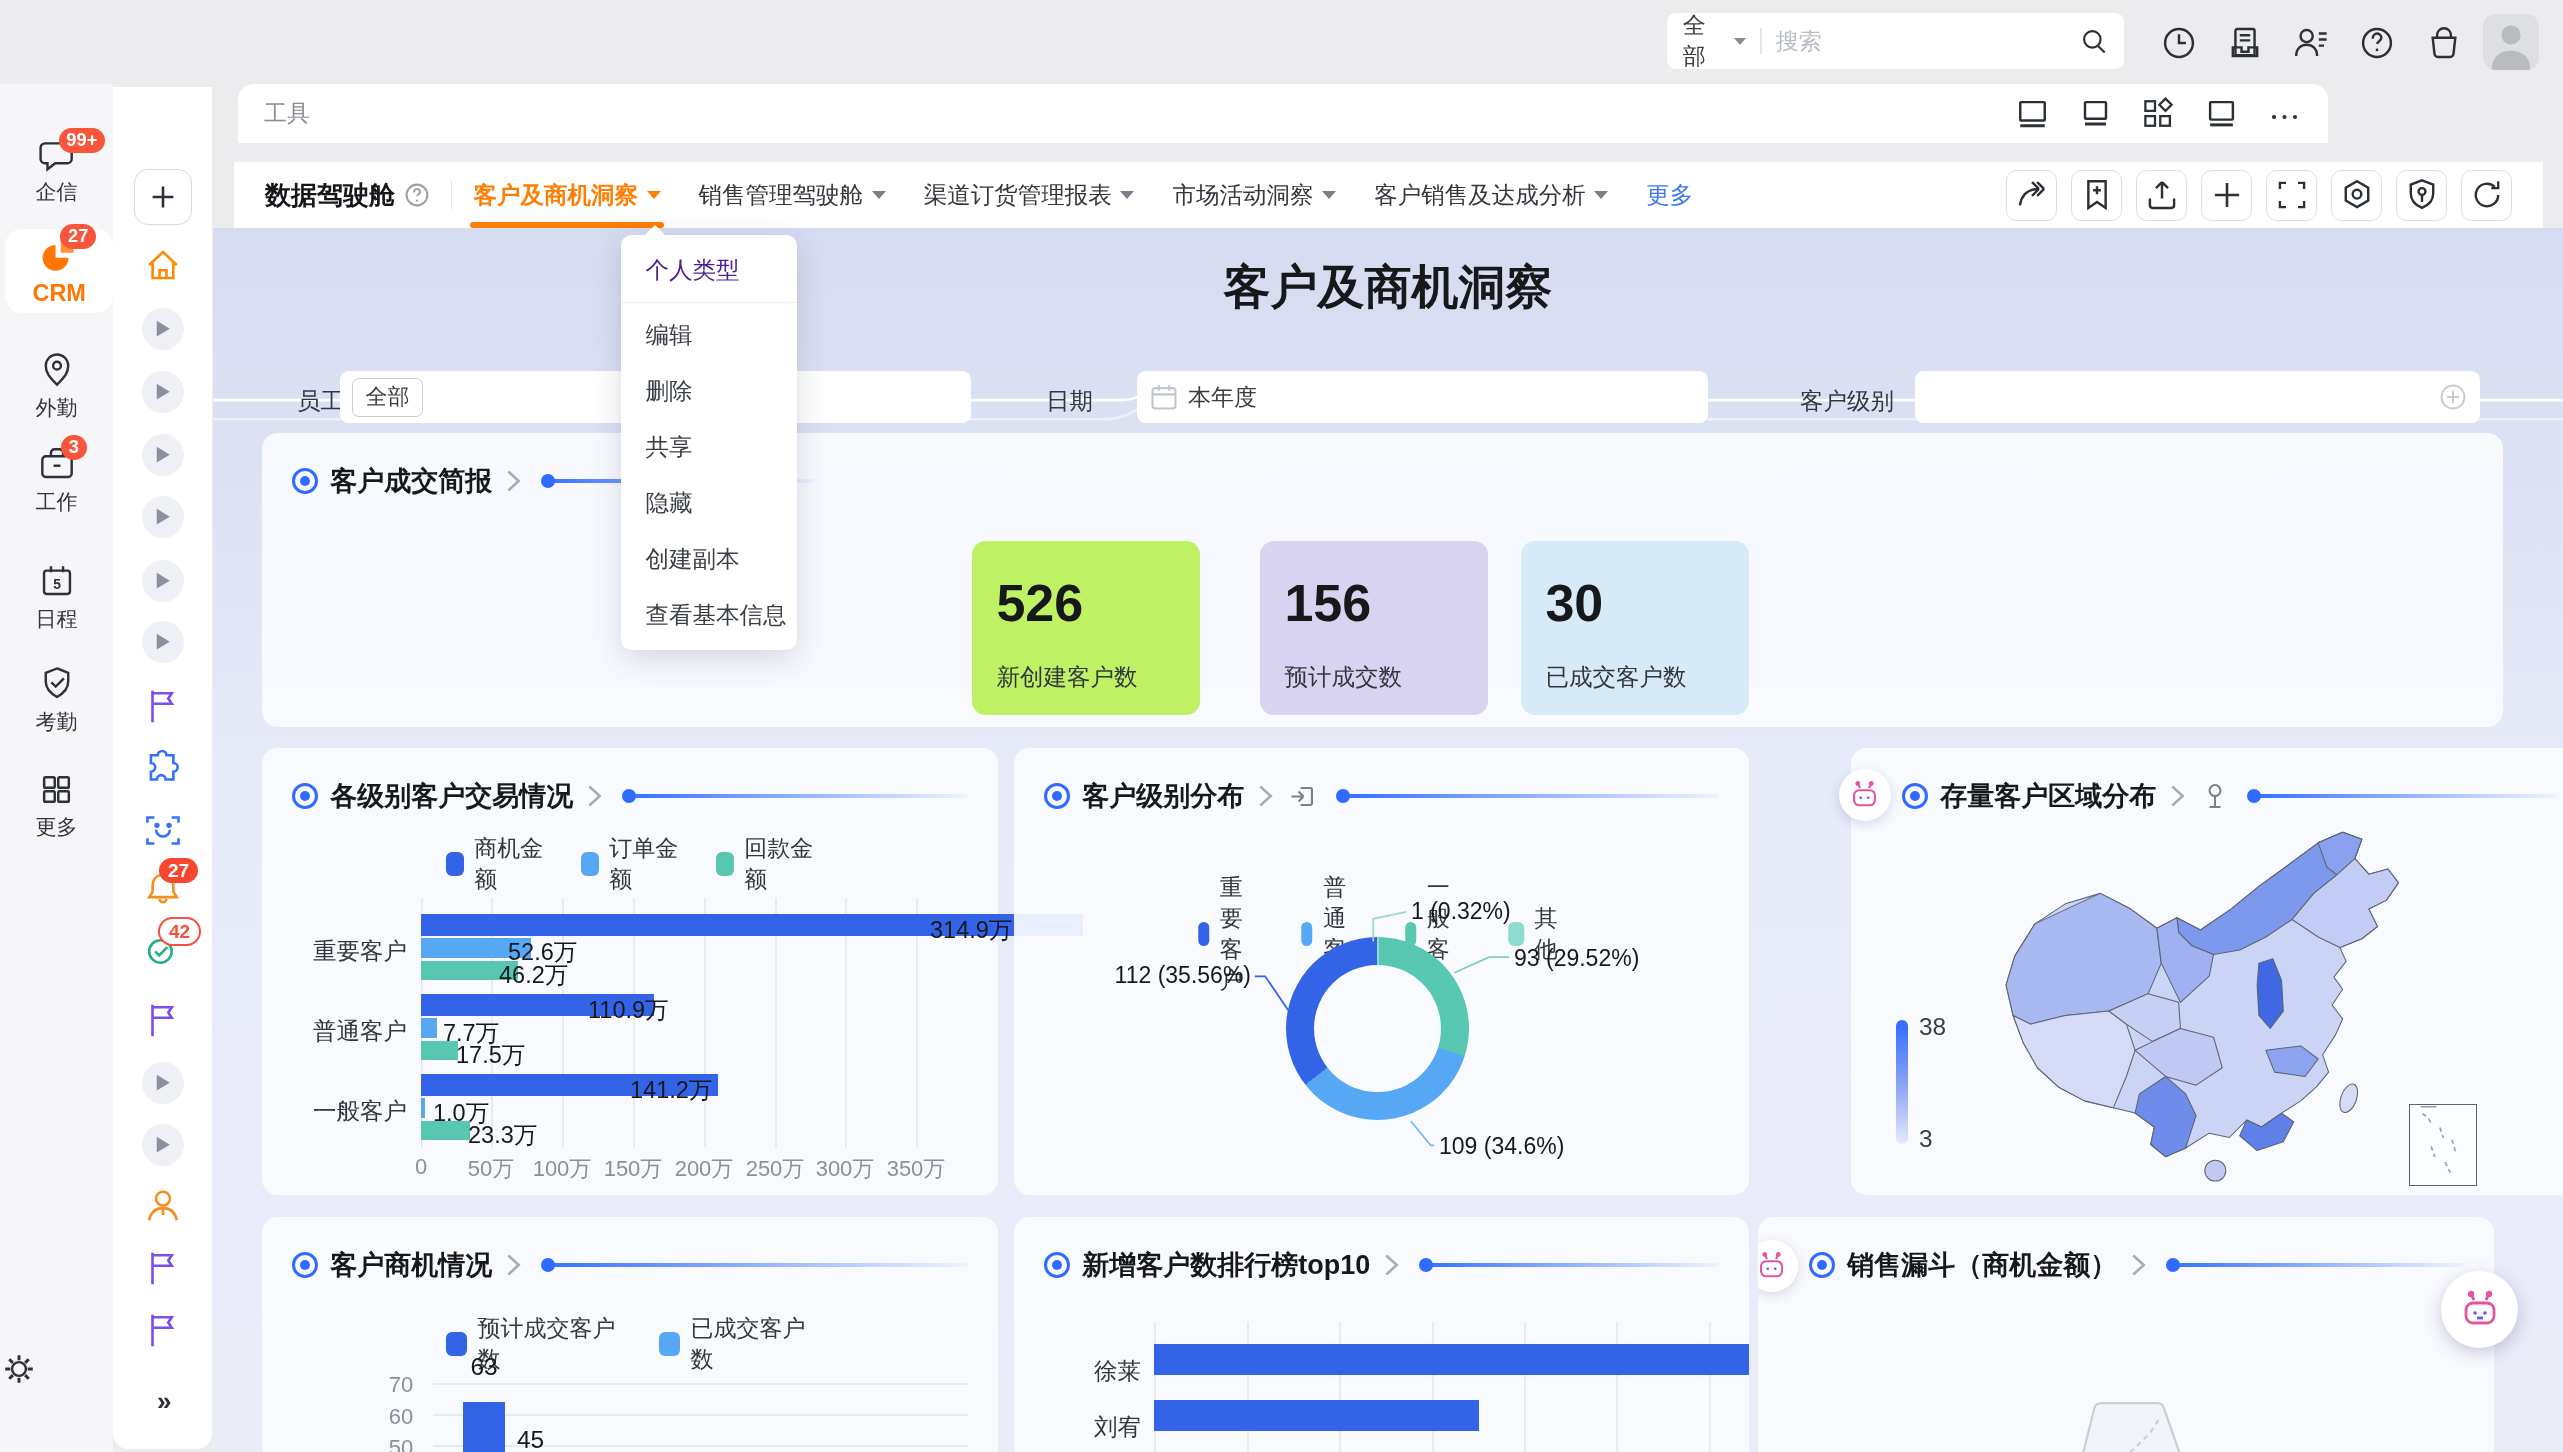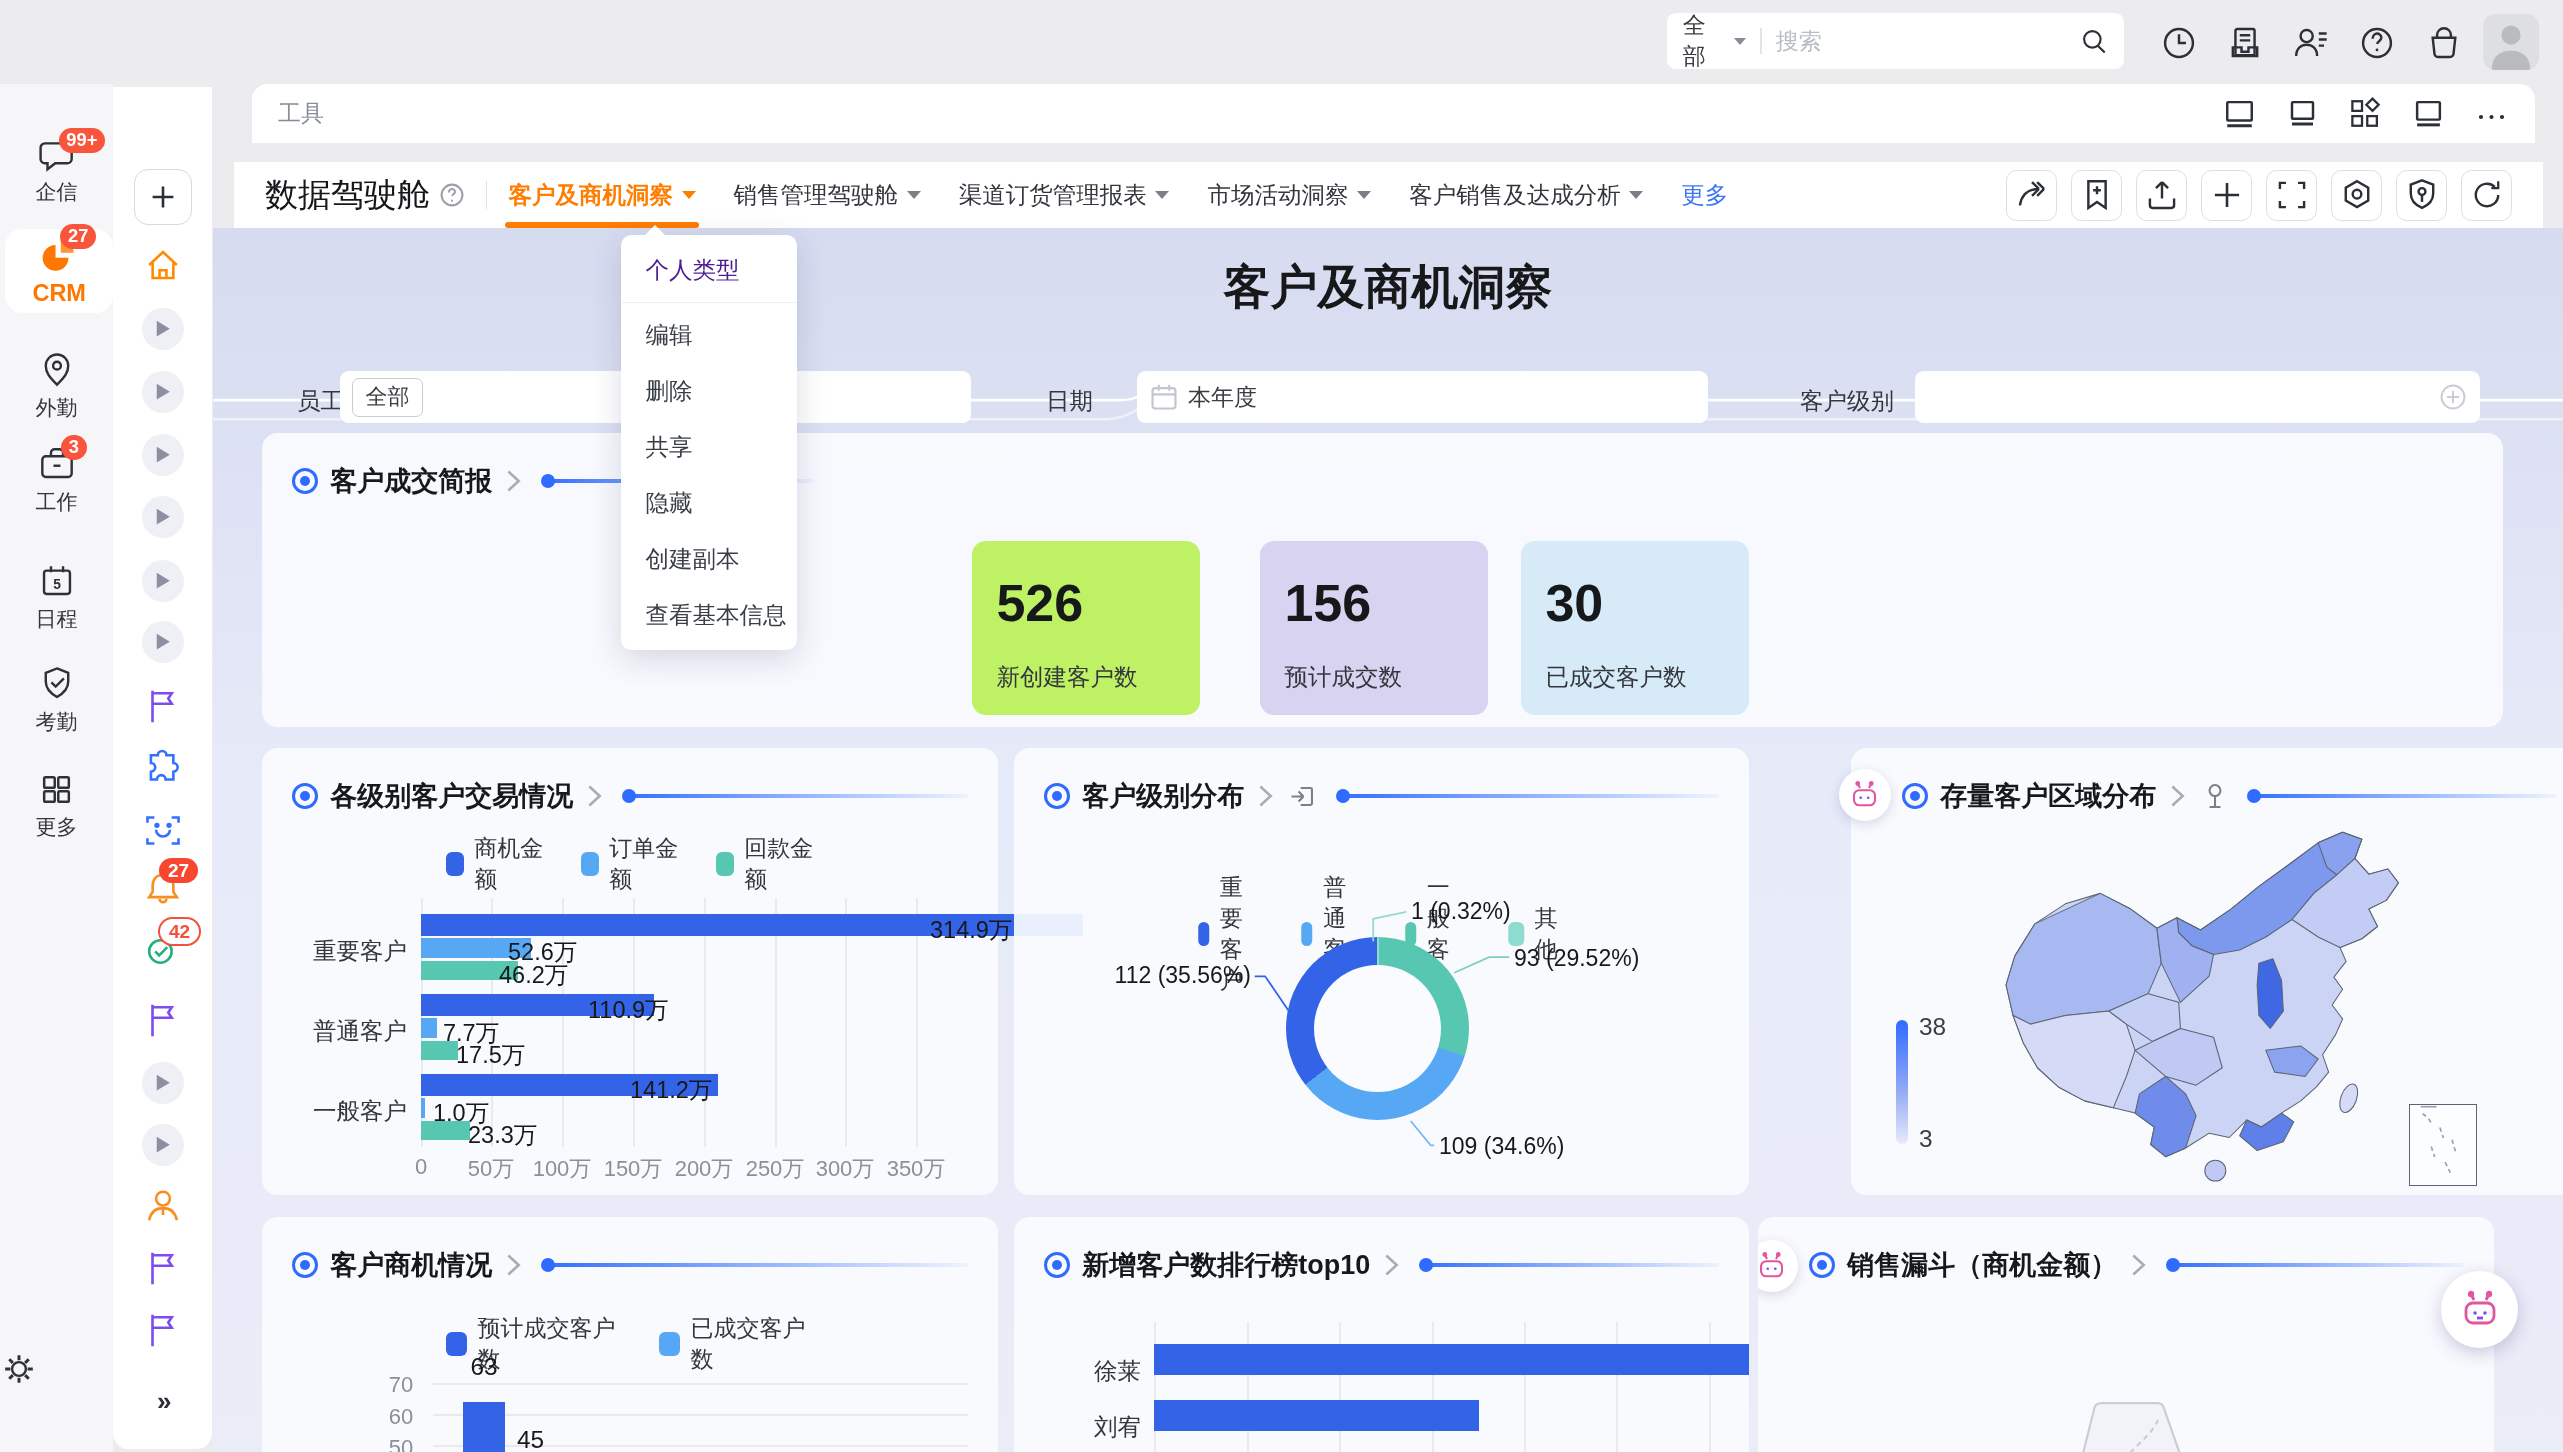--- a/index.html
+++ b/index.html
@@ -29,26 +29,26 @@
 #gear-wrap{position:absolute;left:0;top:1266px;width:113px;text-align:center}
 
 #app-rail{position:absolute;left:113px;top:87px;width:99px;height:1362px;background:#fff;border-radius:0 0 15.7px 15.7px}
 .rail-item{position:absolute;left:50%;transform:translateX(-50%)}
 .play-btn{width:42px;height:42px;border-radius:50%;background:#EFF0F5;display:flex;align-items:center;justify-content:center}
 .plus-btn{width:58px;height:56px;border:1.7px solid #D8DAE0;border-radius:14px;background:#fff;display:flex;align-items:center;justify-content:center}
 .rail-badge{position:absolute;background:#F8472E;color:#fff;font-size:19px;font-weight:bold;border-radius:15.7px;padding:1.7px 8.7px;top:-12.2px;left:15.7px}
 .rail-badge.ring{background:#fff;color:#F5503B;border:2.6px solid #F5503B}
 .dbl-chev{font-size:26px;color:#2B2F36;font-weight:bold;letter-spacing:-3.5px}
 
-#tools-bar{position:absolute;left:252px;top:84px;width:2283px;height:59px;background:#fff;border-radius:15.7px 15.7px 0 0;
+#tools-bar{position:absolute;left:238px;top:84px;width:2090px;height:59px;background:#fff;border-radius:15.7px 15.7px 0 0;
   display:flex;align-items:center;padding:16px 26px}
 .tools-title{font-size:23px;color:#878C96}
 .tools-icons{margin-left:auto;display:flex;align-items:center;gap:28px;color:#2B2F36}
 #tab-bar{position:absolute;left:234px;top:162px;width:2309px;height:66px;background:#fff;display:flex;align-items:center;padding:0 31px}
-.brand{font-size:33px;font-weight:normal;color:#15171A}
+.brand{font-size:26px;font-weight:bold;color:#15171A}
 .brand-help{margin-left:8.7px}
 .tab-div{width:1.7px;height:28px;background:#E0E2E6;margin:0 21px}
 .tab{display:flex;align-items:center;gap:8.7px;font-size:23.5px;color:#33363C;margin-right:38px;position:relative;height:66px}
 .tab .caret-down{border-top-color:#7A7F88;border-left-width:7px;border-right-width:7px;border-top-width:8.7px}
 .tab.active{color:#FF7D00;font-weight:bold}
 .tab.active .caret-down{border-top-color:#FF7D00}
 .tab-underline{position:absolute;left:-3.5px;bottom:0;width:194px;height:6.1px;background:#FF7D00;border-radius:3.5px}
 .more-link{font-size:23.5px;color:#3E77F0}
 .toolbar-btns{position:absolute;right:31px;top:7.8px;display:flex;gap:14px}
 .tbtn{width:51px;height:51px;border:1.7px solid #DCDEE3;border-radius:10.5px;background:#fff;display:flex;align-items:center;justify-content:center;color:#2B2F36}

